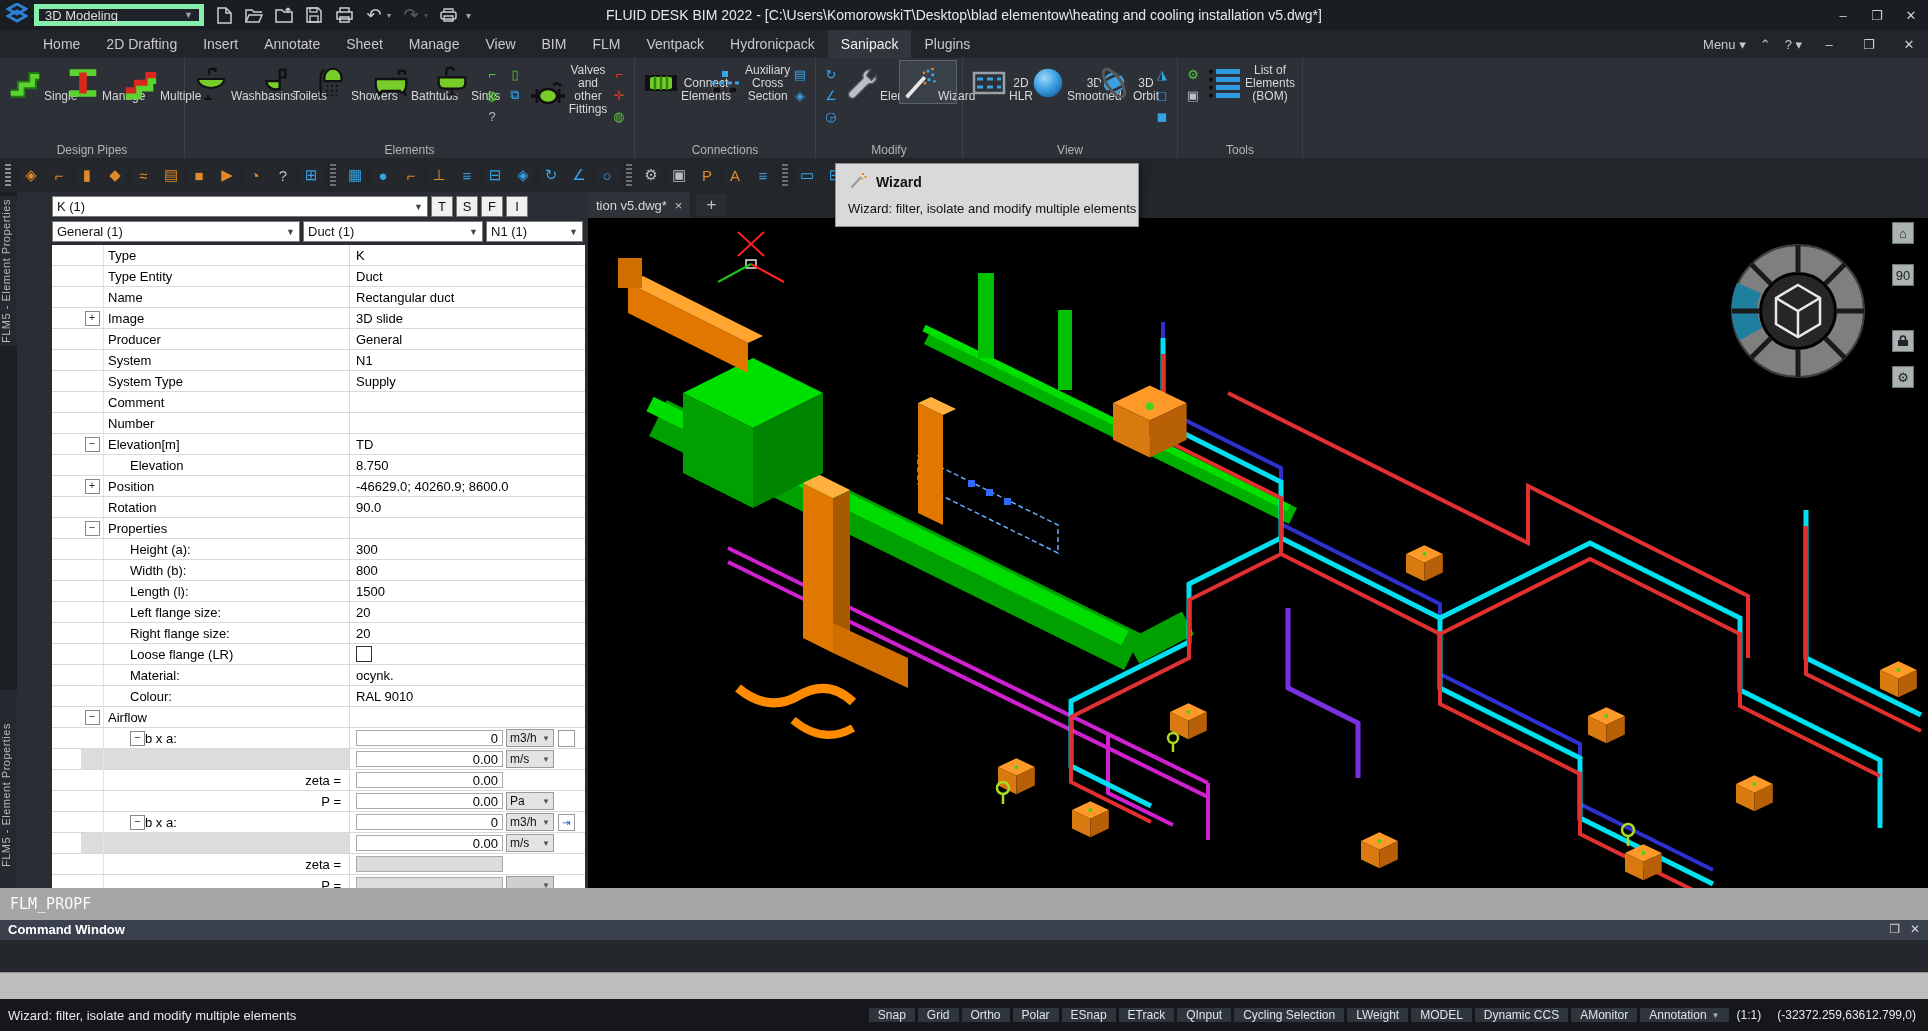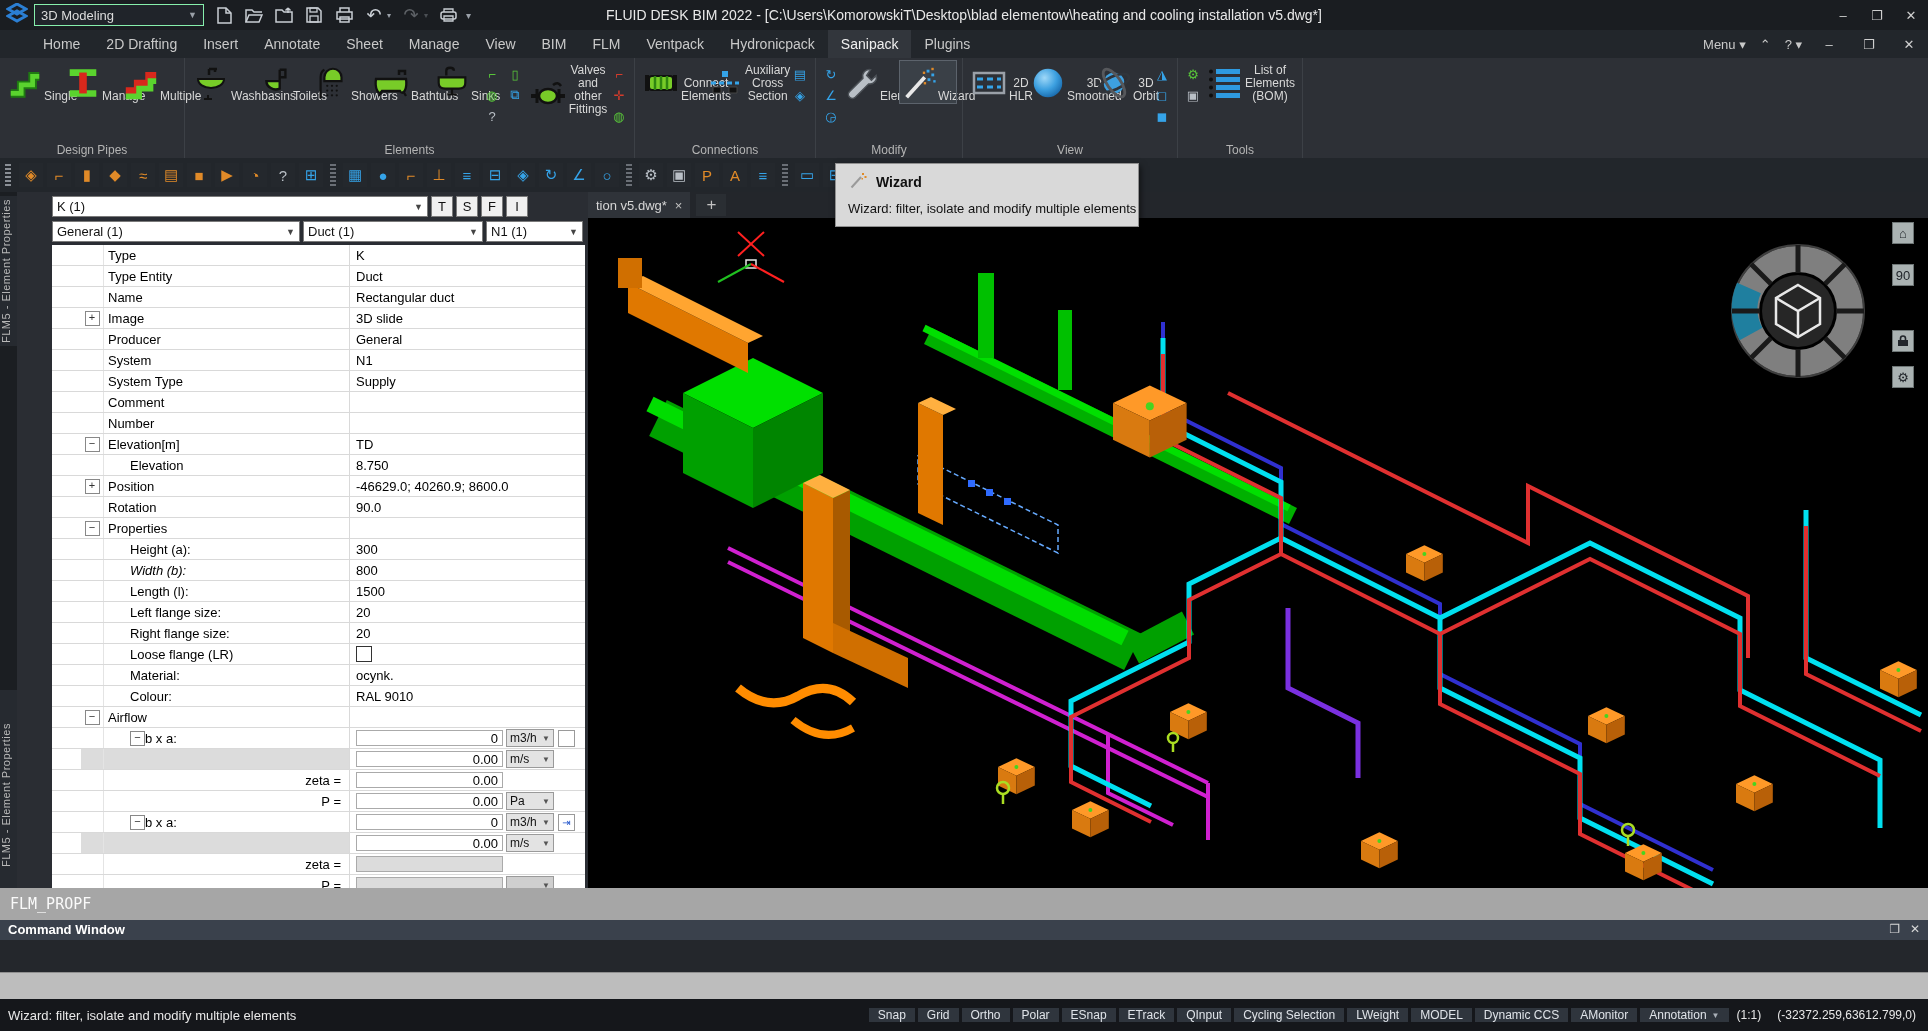--- a/index.html
+++ b/index.html
@@ -2,21 +2,21 @@
 <html><head>
 <meta charset="utf-8">
 <style>
   html,body{margin:0;padding:0;background:#101215;}
   #app{position:relative;width:1928px;height:1031px;overflow:hidden;
        font-family:"Liberation Sans",sans-serif;color:#e6e6e6;background:#24272c;}
   
   #titlebar{position:absolute;left:0;top:0;width:1928px;height:30px;background:#1a1d21;
             display:flex;align-items:center;}
   #app-logo{width:34px;text-align:center;}
-  #workspace-combo{width:170px;height:22px;background:#20242a;border:1px solid #86efac;
+  #workspace-combo{width:170px;height:22px;background:#20242a;border:5px solid #86efac;
        display:flex;align-items:center;font-size:13px;color:#dcdcdc;padding:0 6px;box-sizing:border-box;}
   #workspace-combo .car{margin-left:auto;font-size:9px;color:#9aa0a8;}
   .qat{display:flex;align-items:center;margin-left:10px;gap:10px;}
   .qicon{width:20px;height:20px;display:flex;align-items:center;justify-content:center;color:#c9ced4;font-size:15px;}
   .qicon svg{display:block}
   .qcaret{font-size:8px;color:#9aa0a8;margin-left:-7px;}
   .disabled{opacity:.38}
   #win-title{position:absolute;left:0;right:0;text-align:center;font-size:14px;color:#e8e8e8;pointer-events:none;}
   .wctrl{margin-left:auto;display:flex;}
   .wbtn{width:34px;height:30px;display:flex;align-items:center;justify-content:center;font-size:13px;color:#cfcfcf;}
@@ -666,21 +666,21 @@
             <div class="tgut"></div>
             <div class="tlab" style="padding-left: 26px;">
               <span>Height (a):</span>
             </div>
             <div class="tval">
               <span>300</span>
             </div>
           </div>
           <div class="trow">
             <div class="tgut"></div>
-            <div class="tlab" style="padding-left: 26px; font-style: italic;">
+            <div class="tlab" style="padding-left: 26px;">
               <span>Width (b):</span>
             </div>
             <div class="tval">
               <span>800</span>
             </div>
           </div>
           <div class="trow">
             <div class="tgut"></div>
             <div class="tlab" style="padding-left: 26px;">
               <span>Length (l):</span>

